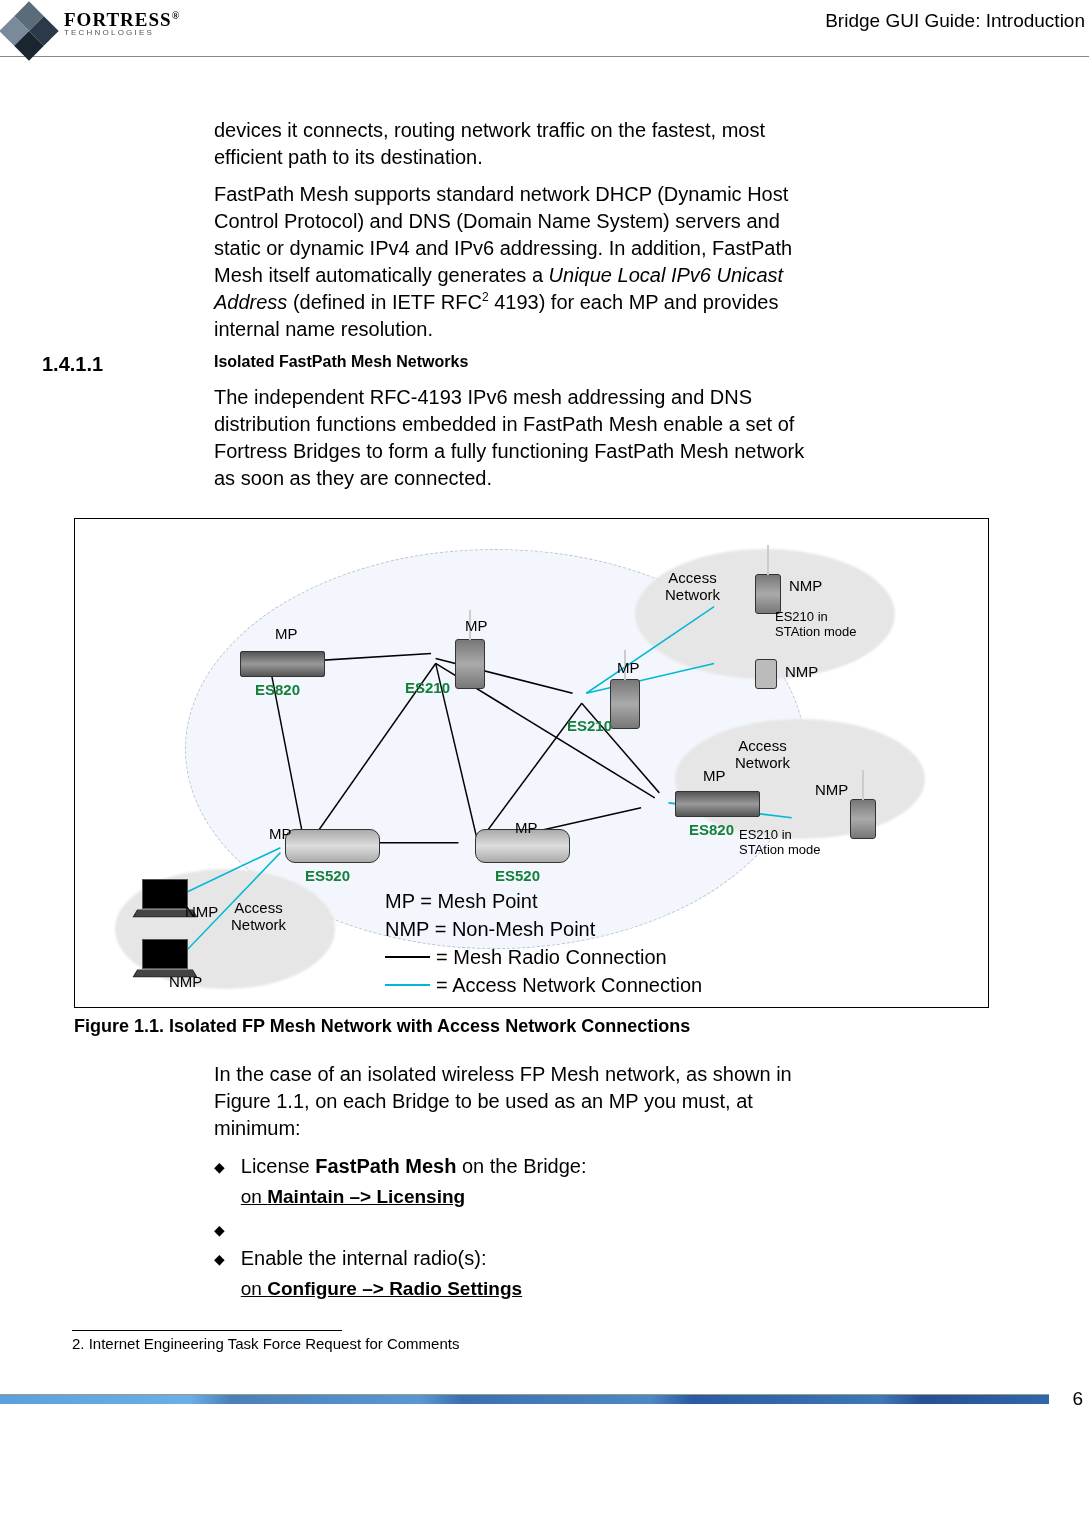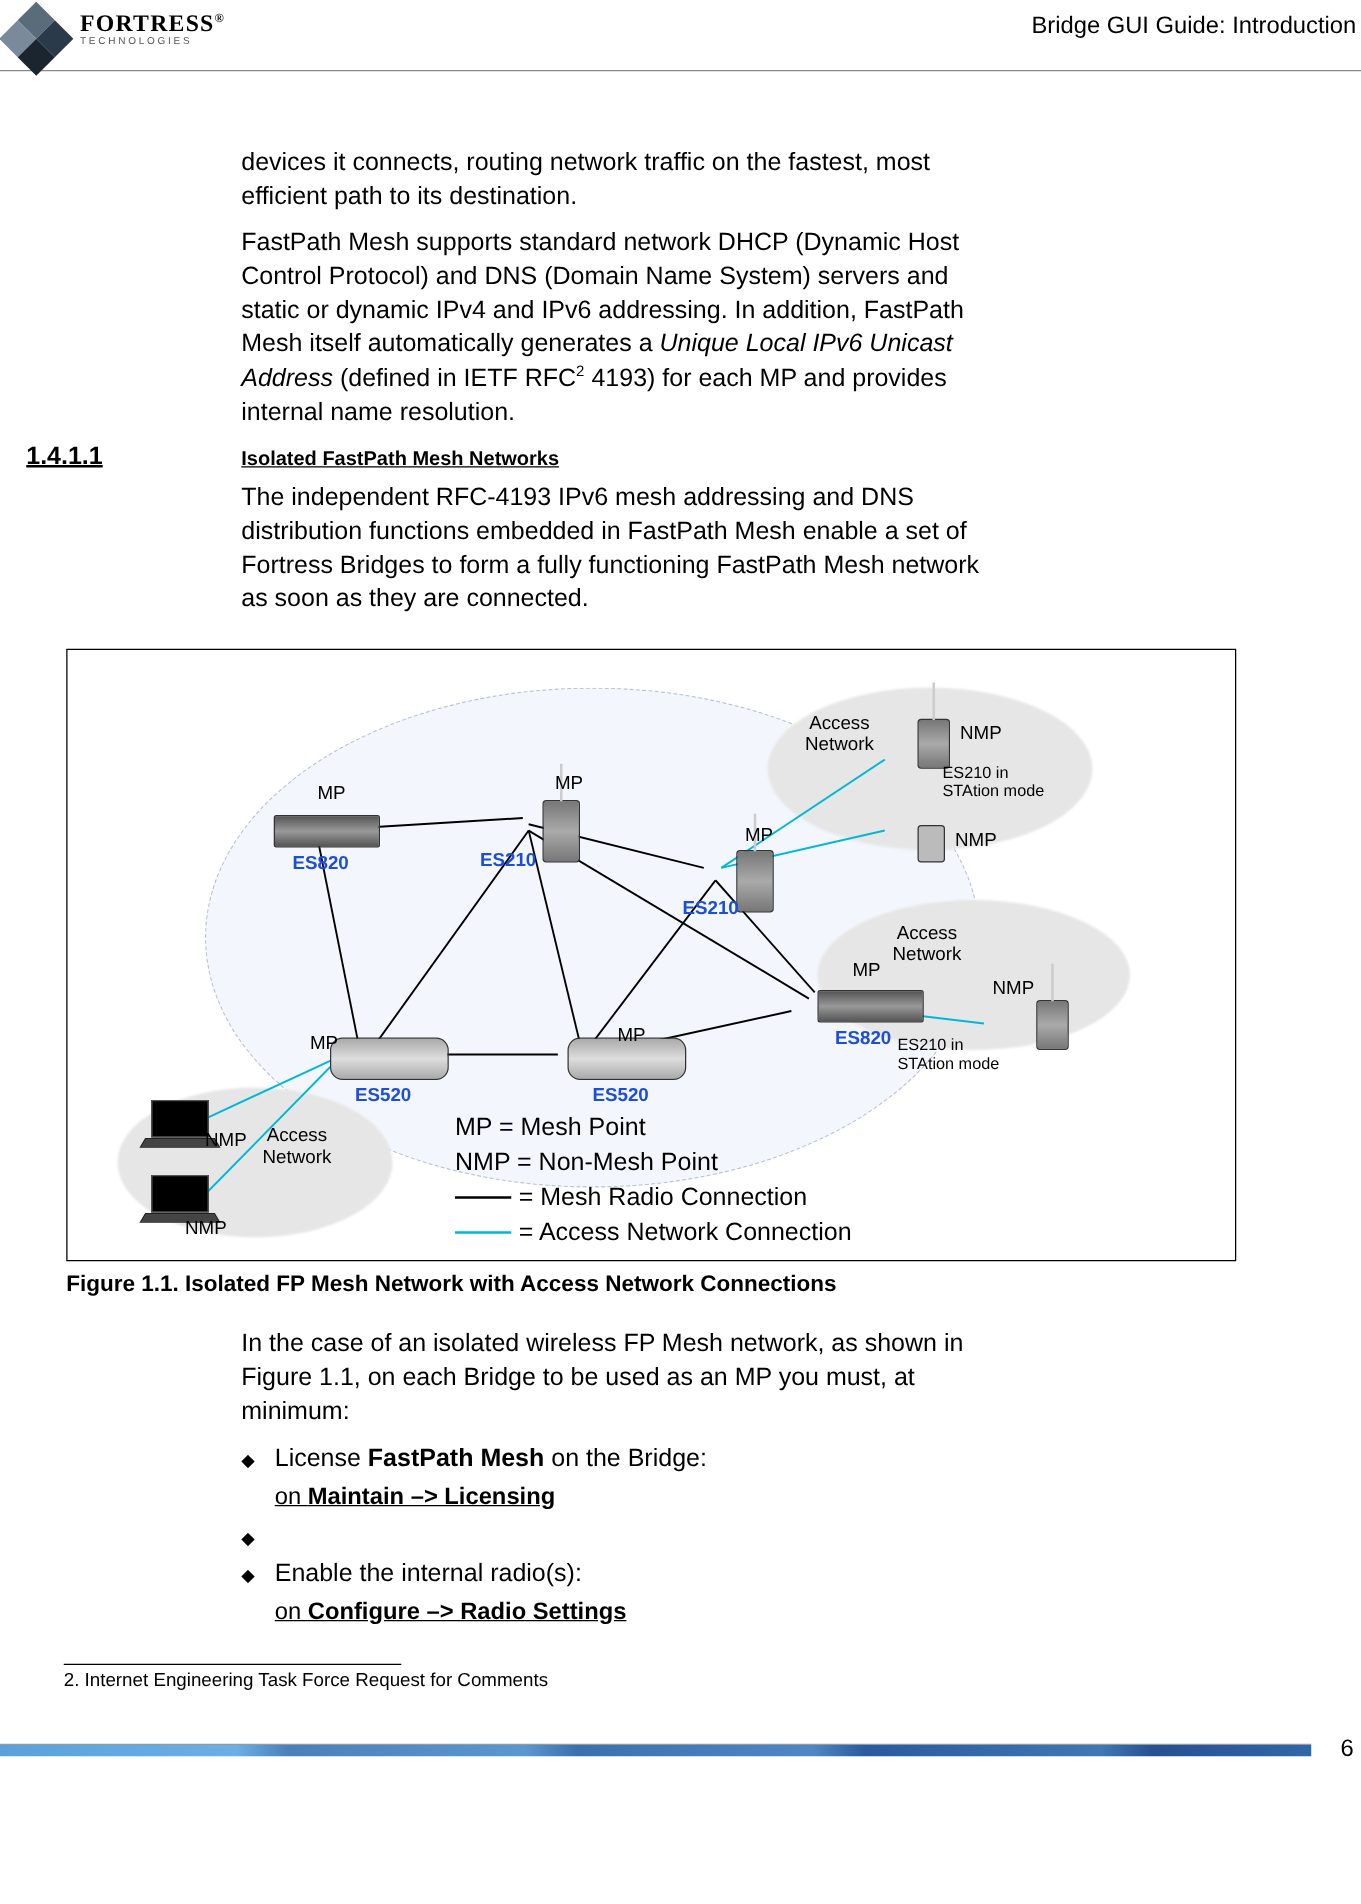--- a/index.html
+++ b/index.html
@@ -7,32 +7,32 @@
     .header { display: flex; align-items: flex-start; justify-content: space-between; padding: 10px 0 4px 8px; border-bottom: 1px solid #888; }
     .logo-block { display: flex; align-items: flex-start; gap: 4px; }
     .logo-icon { width: 42px; height: 42px; display: flex; flex-wrap: wrap; transform: rotate(45deg); }
     .logo-icon > div { width: 50%; height: 50%; }
     .lq1 { background: #5a6b7a; } .lq2 { background: #2a3a4a; } .lq3 { background: #7a8a9a; } .lq4 { background: #1a2530; }
     .logo-text { margin-left: 10px; line-height: 1; }
     .logo-main { font-family: Georgia, 'Times New Roman', serif; font-weight: bold; font-size: 19px; letter-spacing: 1px; color: #000; }
     .logo-main sup { font-size: 10px; vertical-align: super; }
     .logo-sub { font-size: 8px; letter-spacing: 2.2px; color: #555; }
     .header-title { font-size: 19px; color: #000; padding-right: 4px; }
-    .content { padding: 60px 80px 0 21px; }
+    .content { padding: 60px 80px 0 42px; }
     .para { margin-left: 172px; max-width: 610px; font-size: 20px; line-height: 1.35; margin-bottom: 10px; }
     .para .italic { font-style: italic; }
     .para sup { font-size: 12px; vertical-align: super; }
-    .section-row { display: flex; align-items: flex-end; margin-top: 6px; margin-bottom: 8px; text-decoration: underline; }
+    .section-row { display: flex; align-items: flex-start; margin-top: 6px; margin-bottom: 8px; }
     .section-num { width: 172px; font-family: Verdana, Geneva, sans-serif; font-weight: bold; font-size: 20px; padding-left: 0; }
     .section-title { font-family: Verdana, Geneva, sans-serif; font-weight: bold; font-size: 16px; }
     .figure-box { position: relative; margin: 26px 20px 8px 32px; border: 1.5px solid #000; height: 490px; overflow: hidden; }
     .cloud { position: absolute; border-radius: 50%; background: #e6e6e6; filter: blur(1px); }
     .meshbg { position: absolute; border-radius: 50%; border: 1px dashed #b8c4d4; background: rgba(220,230,245,0.35); }
     .lbl { position: absolute; font-size: 15px; color: #000; white-space: nowrap; }
-    .lbl.blue { color: #1d4ed8; font-weight: bold; }
+    .lbl.blue { color: #15803d; font-weight: bold; }
     .lbl.small { font-size: 13px; }
     .device { position: absolute; background: #888; border: 1px solid #333; border-radius: 3px; }
     .device.es210 { width: 30px; height: 50px; background: linear-gradient(#777,#aaa,#777); }
     .device.es210 .ant { position: absolute; left: 50%; top: -30px; width: 2px; height: 30px; background: #ccc; transform: translateX(-50%); }
     .device.es820 { width: 85px; height: 26px; background: linear-gradient(#555,#999,#555); border-radius: 2px; }
     .device.es520 { width: 95px; height: 34px; background: linear-gradient(#aaa,#ddd,#aaa); border-radius: 10px; }
     .laptop { position: absolute; width: 60px; height: 44px; }
     .laptop .screen { width: 46px; height: 30px; background: #000; margin: 0 auto; border: 1px solid #555; }
     .laptop .base { width: 60px; height: 12px; background: #444; border: 1px solid #222; transform: perspective(60px) rotateX(50deg); margin-top: -2px; }
     .legend { position: absolute; left: 310px; bottom: 8px; font-size: 20px; line-height: 1.4; }

